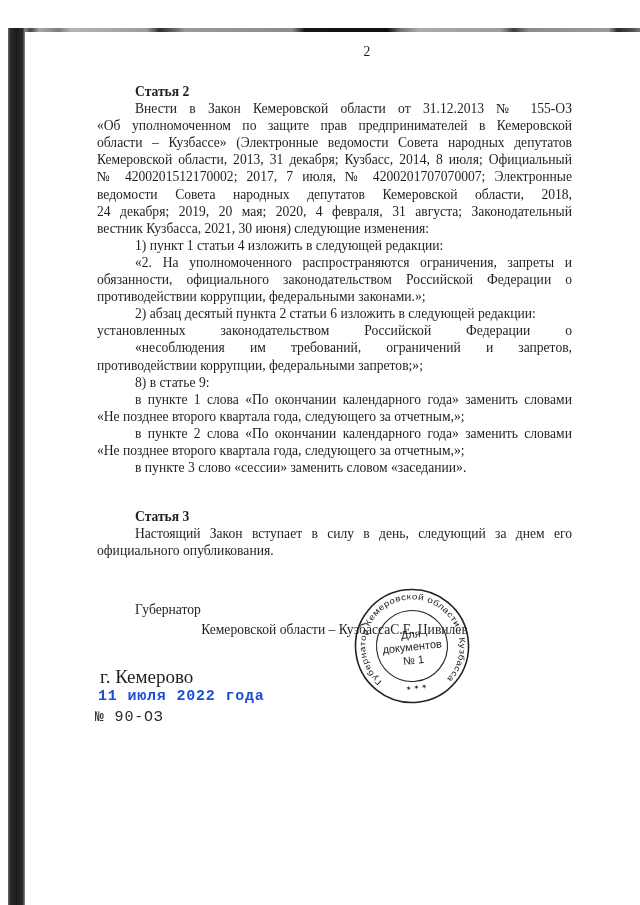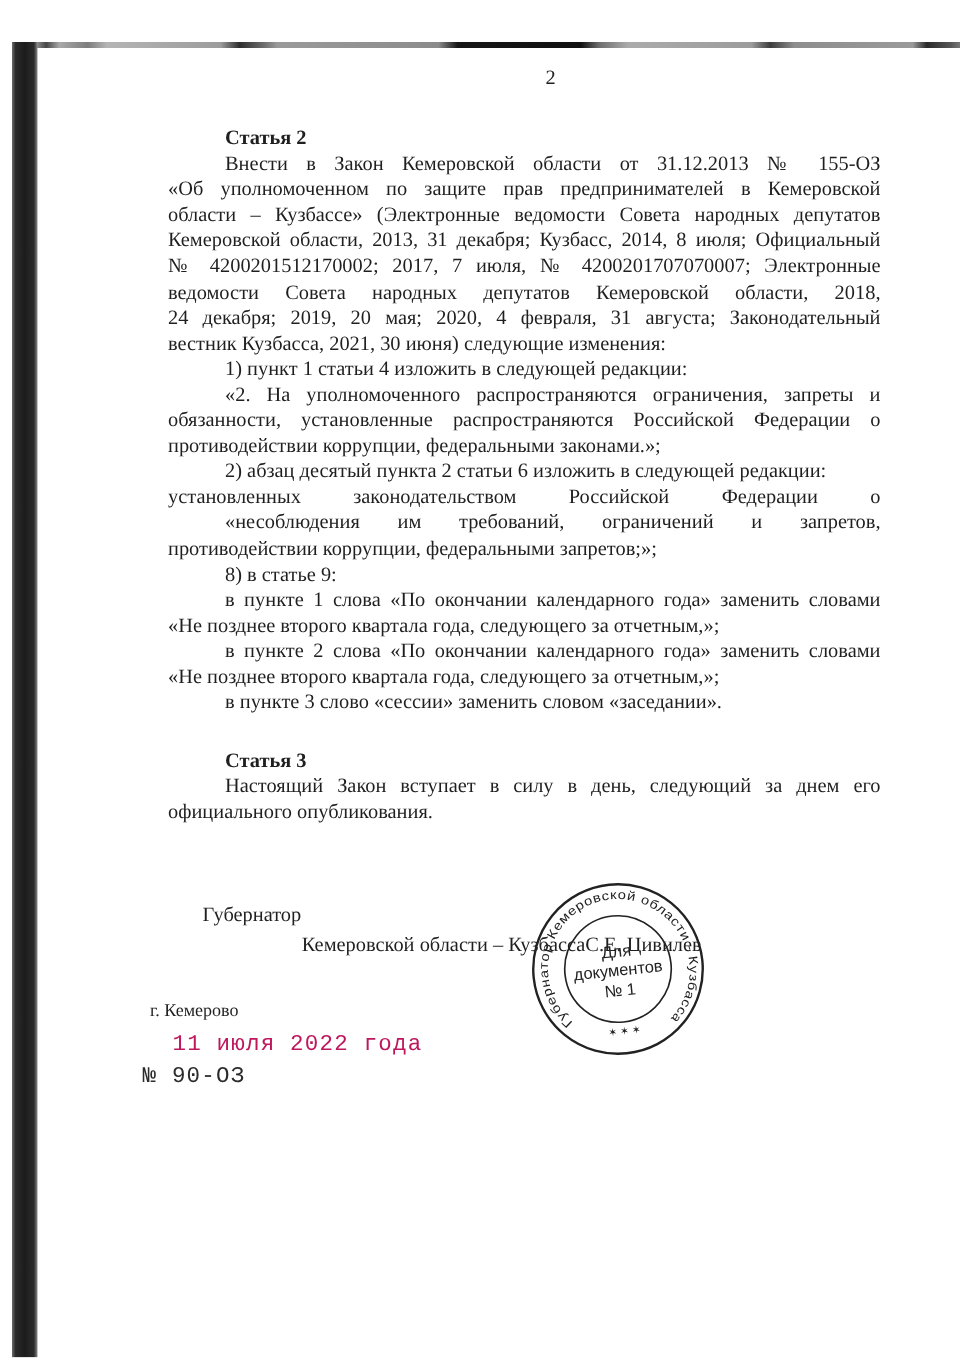--- a/index.html
+++ b/index.html
@@ -19,37 +19,37 @@
     filter:blur(0.3px);
   }
   .scan-left-bar{
     position:absolute;left:8px;top:28px;width:17px;height:877px;
     background:linear-gradient(90deg,#6d6d6d 0%,#2b2b2b 14%,#1c1c1c 50%,#2b2b2b 86%,#8a8a8a 100%);
     filter:blur(0.3px);
   }
   .page-number{position:absolute;left:0;top:44px;width:100%;text-align:center;font-size:13.6px;}
   .page-number span{display:inline-block;transform:translateX(47px);}
   
-  .doc{position:absolute;left:112px;top:83px;width:475px;font-size:13.6px;line-height:17.1px;}
+  .doc{position:absolute;left:97px;top:83px;width:475px;font-size:13.6px;line-height:17.1px;}
   .line{text-align:justify;}
   .line.j{text-align-last:justify;}
   .line.i{text-indent:38px;}
   .line.b{font-weight:bold;}
-  .line.gap{margin-top:22px;}
+  .line.gap{margin-top:32px;}
   
   .sig{position:absolute;left:97px;top:600px;width:475px;font-size:13.6px;line-height:19.5px;}
   .sig-row1{text-indent:38px;font-family:Liberation Serif, serif;}
   .sig-row2{display:flex;justify-content:center;}
   
   .stamp{position:absolute;left:350px;top:584px;width:124px;height:124px;transform:rotate(-6deg);}
   .stamp svg{display:block;}
   .stamp text{fill:#222;font-family:"Liberation Sans",sans-serif;}
   
-  .footer-city{position:absolute;left:100px;top:666px;font-size:12px;}
-  .footer-date{position:absolute;left:115px;top:688px;font-family:"Liberation Mono",monospace;font-size:15px;letter-spacing:0.8px;color:#be185d;}
+  .footer-city{position:absolute;left:100px;top:666px;font-size:19px;}
+  .footer-date{position:absolute;left:98px;top:688px;font-family:"Liberation Mono",monospace;font-size:15px;letter-spacing:0.8px;color:#1d4ed8;font-weight:bold;}
   .footer-number{position:absolute;left:95px;top:709px;font-family:"Liberation Mono",monospace;font-size:15px;letter-spacing:0.8px;color:#2b2b2b;}
 </style>
 </head>
 <body>
 
 <div class="page">
 
   <div class="scan-top-strip"></div>
   <div class="scan-left-bar"></div>
 
@@ -62,21 +62,21 @@
       <div class="line i j">Внести в Закон Кемеровской области от 31.12.2013 № 155-ОЗ</div>
       <div class="line j">«Об уполномоченном по защите прав предпринимателей в Кемеровской</div>
       <div class="line j">области – Кузбассе» (Электронные ведомости Совета народных депутатов</div>
       <div class="line j">Кемеровской области, 2013, 31 декабря; Кузбасс, 2014, 8 июля; Официальный</div>
       <div class="line j">№ 4200201512170002; 2017, 7 июля, № 4200201707070007; Электронные</div>
       <div class="line j">ведомости Совета народных депутатов Кемеровской области, 2018,</div>
       <div class="line j">24 декабря; 2019, 20 мая; 2020, 4 февраля, 31 августа; Законодательный</div>
       <div class="line">вестник Кузбасса, 2021, 30 июня) следующие изменения:</div>
       <div class="line i">1) пункт 1 статьи 4 изложить в следующей редакции:</div>
       <div class="line i j">«2. На уполномоченного распространяются ограничения, запреты и</div>
-      <div class="line j">обязанности, установленные распространяются Российской Федерации о</div>
+      <div class="line j">обязанности, официального законодательством Российской Федерации о</div>
       <div class="line">противодействии коррупции, федеральными законами.»;</div>
       <div class="line i">2) абзац десятый пункта 2 статьи 6 изложить в следующей редакции:</div>
       <div class="line j">установленных законодательством Российской Федерации о</div>
       <div class="line i j">«несоблюдения им требований, ограничений и запретов,</div>
       <div class="line">противодействии коррупции, федеральными запретов;»;</div>
       <div class="line i">8) в статье 9:</div>
       <div class="line i j">в пункте 1 слова «По окончании календарного года» заменить словами</div>
       <div class="line">«Не позднее второго квартала года, следующего за отчетным,»;</div>
       <div class="line i j">в пункте 2 слова «По окончании календарного года» заменить словами</div>
       <div class="line">«Не позднее второго квартала года, следующего за отчетным,»;</div>

